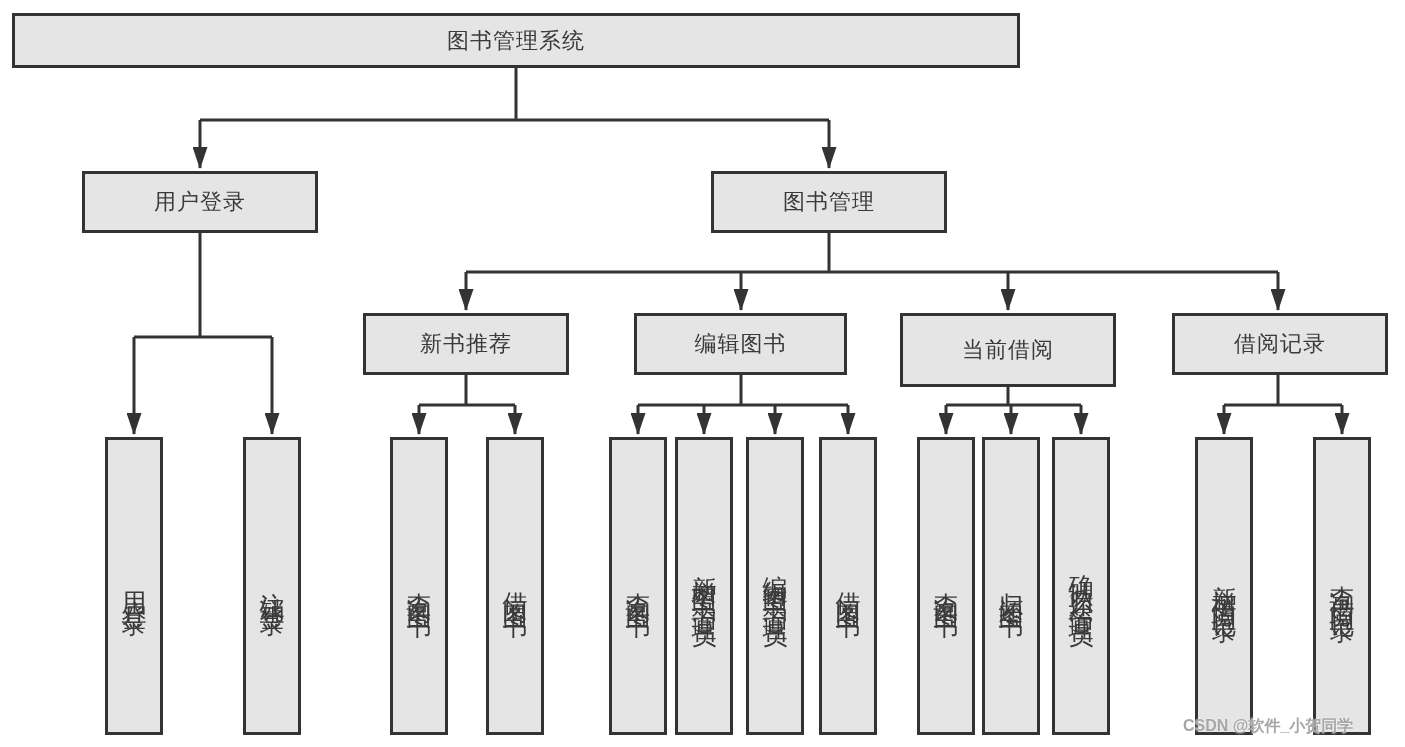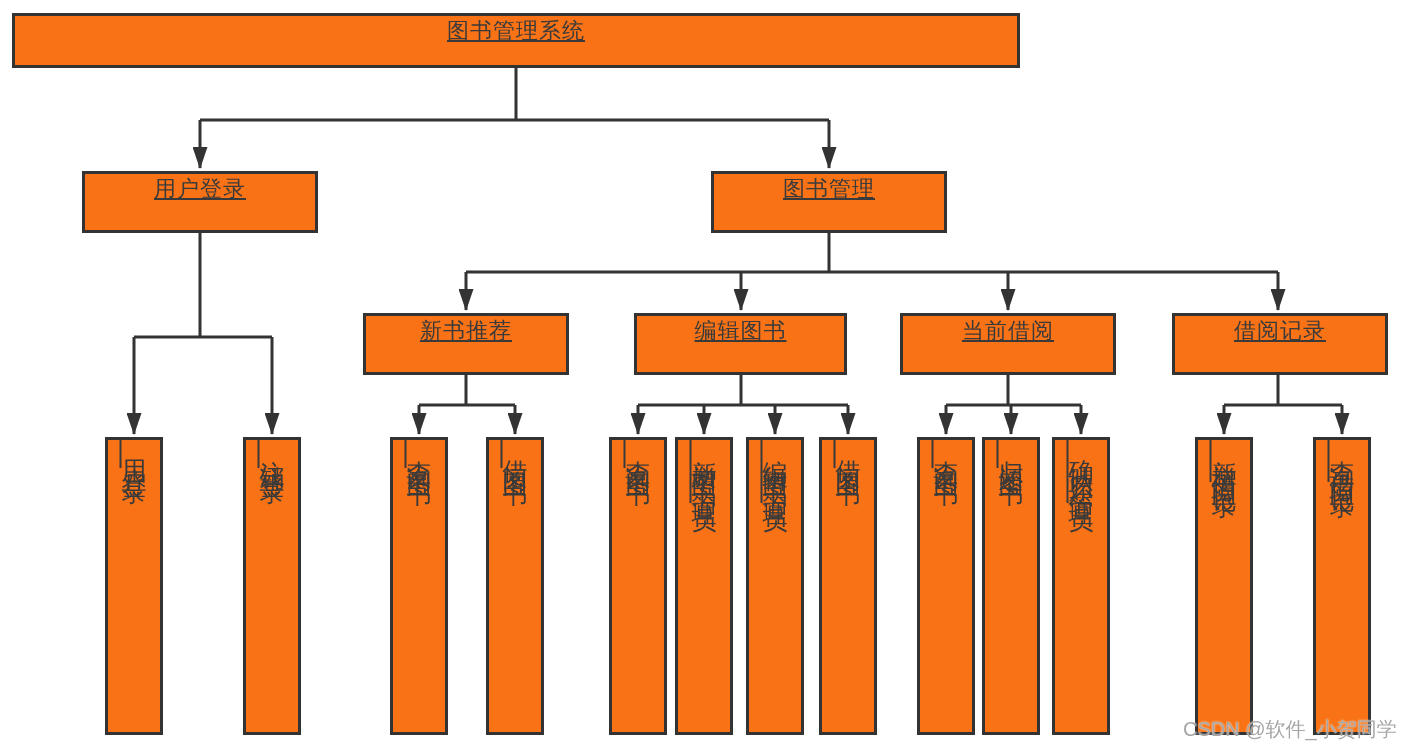--- a/index.html
+++ b/index.html
@@ -13,45 +13,46 @@
   }
   #connectors {
     position: absolute;
     left: 0; top: 0;
     width: 1405px; height: 747px;
   }
   .box {
     position: absolute;
     box-sizing: border-box;
     border: 3px solid #333333;
-    background: #f97316;
+    background: #e5e5e5;
     display: flex;
+    align-items: center;
     justify-content: center;
     color: #3a3a3a;
-    text-decoration: underline;
   }
   .h { font-size: 22px; letter-spacing: 1px; }
   .v { width: 58px; height: 298px; }
   .v .vtext {
     writing-mode: vertical-rl;
     text-orientation: upright;
     font-size: 25px;
     letter-spacing: 7px;
     line-height: 1;
     white-space: nowrap;
   }
   #watermark {
     position: absolute;
     left: 1183px;
     top: 716px;
-    font-size: 20px;
+    font-size: 16px;
     color: #a6a6a6;
     text-shadow: 0 0 2px #ffffff;
     white-space: nowrap;
     z-index: 10;
+    font-weight: bold;
   }
 </style>
 </head>
 <body>
 
 <div id="canvas">
 
   <svg id="connectors" viewBox="0 0 1405 747" xmlns="http://www.w3.org/2000/svg">
     <defs>
       <marker id="arrow" markerUnits="userSpaceOnUse" markerWidth="22" markerHeight="15" viewBox="0 0 22 15" refX="21" refY="7.5" orient="auto">
@@ -103,21 +104,21 @@
   <div class="box h" style="left:363px;top:313px;width:206px;height:62px">
     <span>新书推荐</span>
   </div>
 
   <div class="box h" style="left:711px;top:171px;width:236px;height:62px">
     <span>图书管理</span>
   </div>
   <div class="box h" style="left:634px;top:313px;width:213px;height:62px">
     <span>编辑图书</span>
   </div>
-  <div class="box h" style="left:900px;top:313px;width:216px;height:62px">
+  <div class="box h" style="left:900px;top:313px;width:216px;height:74px">
     <span>当前借阅</span>
   </div>
   <div class="box h" style="left:1172px;top:313px;width:216px;height:62px">
     <span>借阅记录</span>
   </div>
 
   <div class="box v" style="left:105px;top:437px">
     <span class="vtext">用户登录</span>
   </div>
   <div class="box v" style="left:243px;top:437px">

